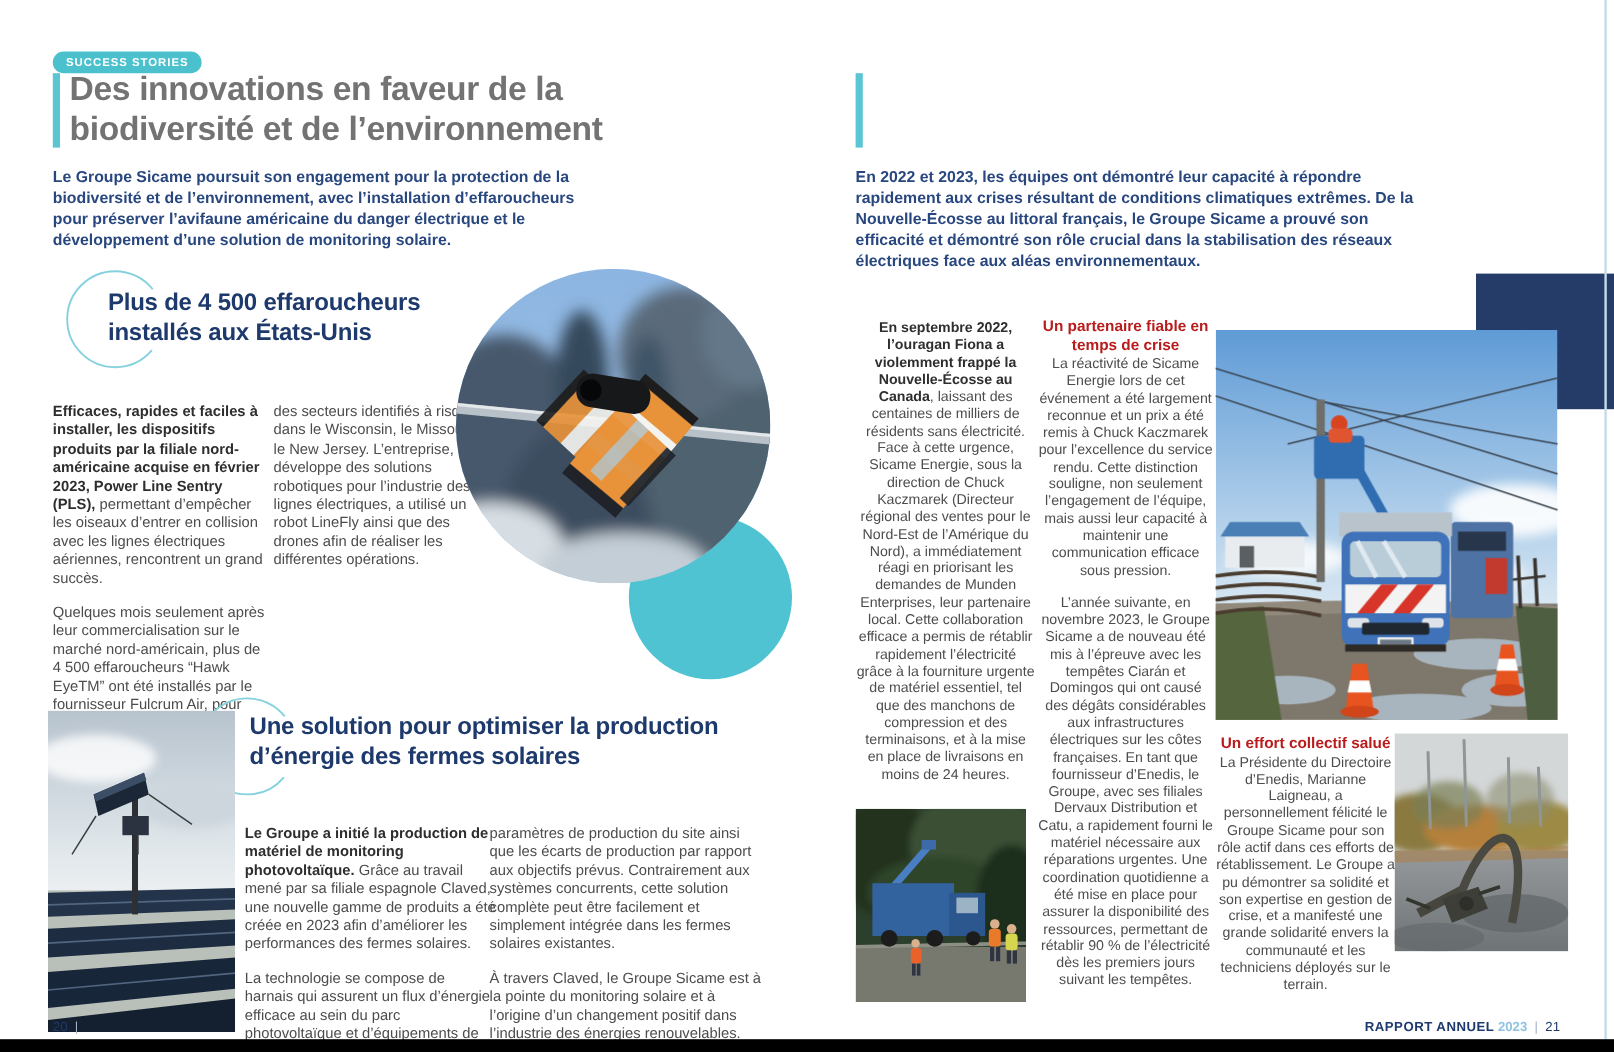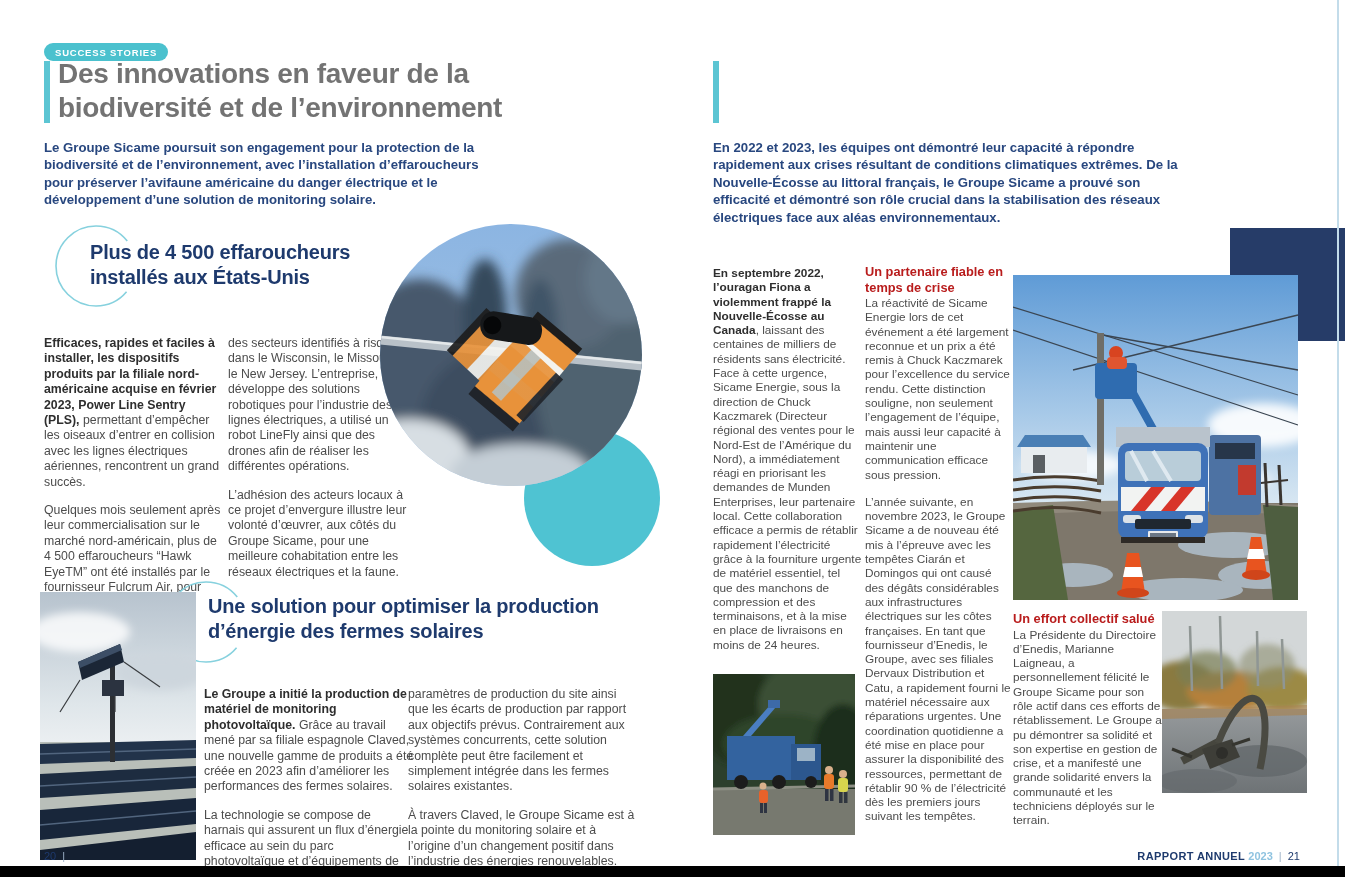--- a/index.html
+++ b/index.html
@@ -32,21 +32,21 @@
     color:#1e3a6d; font-weight:bold; font-size:20px; line-height:25px;
     letter-spacing:-0.2px;
   }
   .arc-svg { pointer-events:none; }
 
   
   .col { color:#4c4c4c; }
   .col p { margin-bottom:13px; }
   .col strong { color:#2e2e2e; }
   .body-l { font-size:12.3px; line-height:15.4px;margin-top:24px; }
-  .body-r { font-size:11.8px; line-height:14.3px; }
+  .body-r { font-size:11.8px; line-height:14.3px;text-align:center; }
   .teal-head {
     color:#b91c1c; font-weight:bold; font-size:12.8px; line-height:15.5px;
     margin-bottom:1px;
   }
 
   
   .photo { overflow:hidden; }
   .round { border-radius:50%; }
   .teal-circle { background:#4fc3d2; border-radius:50%; }
   .navy-rect { background:#263c68; }
@@ -76,21 +76,20 @@
     <circle cx="44" cy="44" r="40" fill="none" stroke="#86d1de" stroke-width="1.6" stroke-dasharray="196 55.3" stroke-dashoffset="-28"></circle>
   </svg>
   <h2 class="abs sec-heading" style="left:90px; top:240px; width:330px;">Plus de 4 500 effaroucheurs installés aux États-Unis</h2>
 
   <div class="abs col body-l" style="left:44px; top:312px; width:180px;">
     <p><strong>Efficaces, rapides et faciles à installer, les dispositifs produits par la filiale nord-américaine acquise en février 2023, Power Line Sentry (PLS),</strong><span> permettant d’empêcher les oiseaux d’entrer en collision avec les lignes électriques aériennes, rencontrent un grand succès.</span></p>
     <p>Quelques mois seulement après leur commercialisation sur le marché nord-américain, plus de 4 500 effaroucheurs “Hawk EyeTM” ont été installés par le fournisseur Fulcrum Air, pour sécuriser</p>
   </div>
   <div class="abs col body-l" style="left:228px; top:312px; width:182px;">
     <p>des secteurs identifiés à risque dans le Wisconsin, le Missouri et le New Jersey. L’entreprise, qui développe des solutions robotiques pour l’industrie des lignes électriques, a utilisé un robot LineFly ainsi que des drones afin de réaliser les différentes opérations.</p>
-    <p>L’adhésion des acteurs locaux à ce projet d’envergure illustre leur volonté d’œuvrer, aux côtés du Groupe Sicame, pour une meilleure cohabitation entre les réseaux électriques et la faune.</p>
   </div>
 
   <div class="abs teal-circle" style="left:524px; top:430px; width:136px; height:136px;"></div>
   <div class="abs photo round" style="left:380px; top:224px; width:262px; height:262px;">
     <svg width="262" height="262" viewBox="0 0 262 262">
       <defs>
         <linearGradient id="skyg" x1="0" y1="0" x2="0" y2="1">
           <stop offset="0" stop-color="#8cb5e2"></stop>
             <stop offset="1" stop-color="#a9c6e4"></stop>
         </linearGradient>

